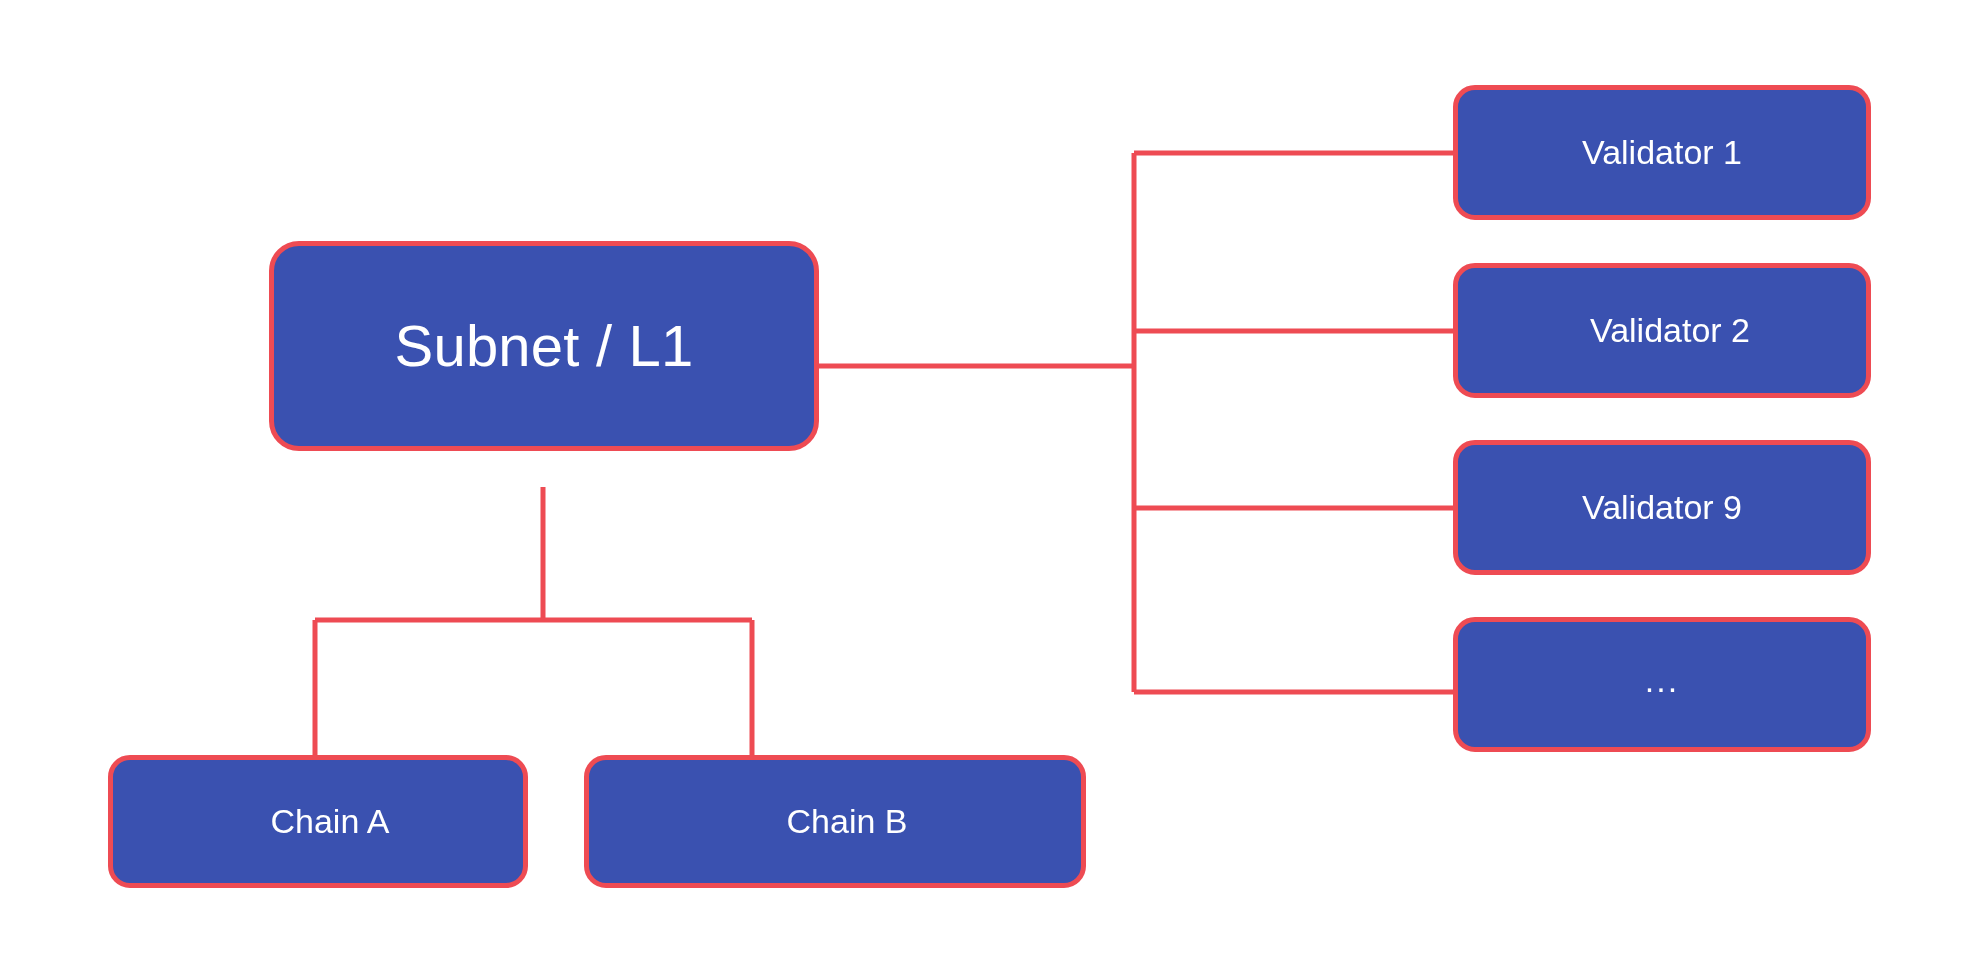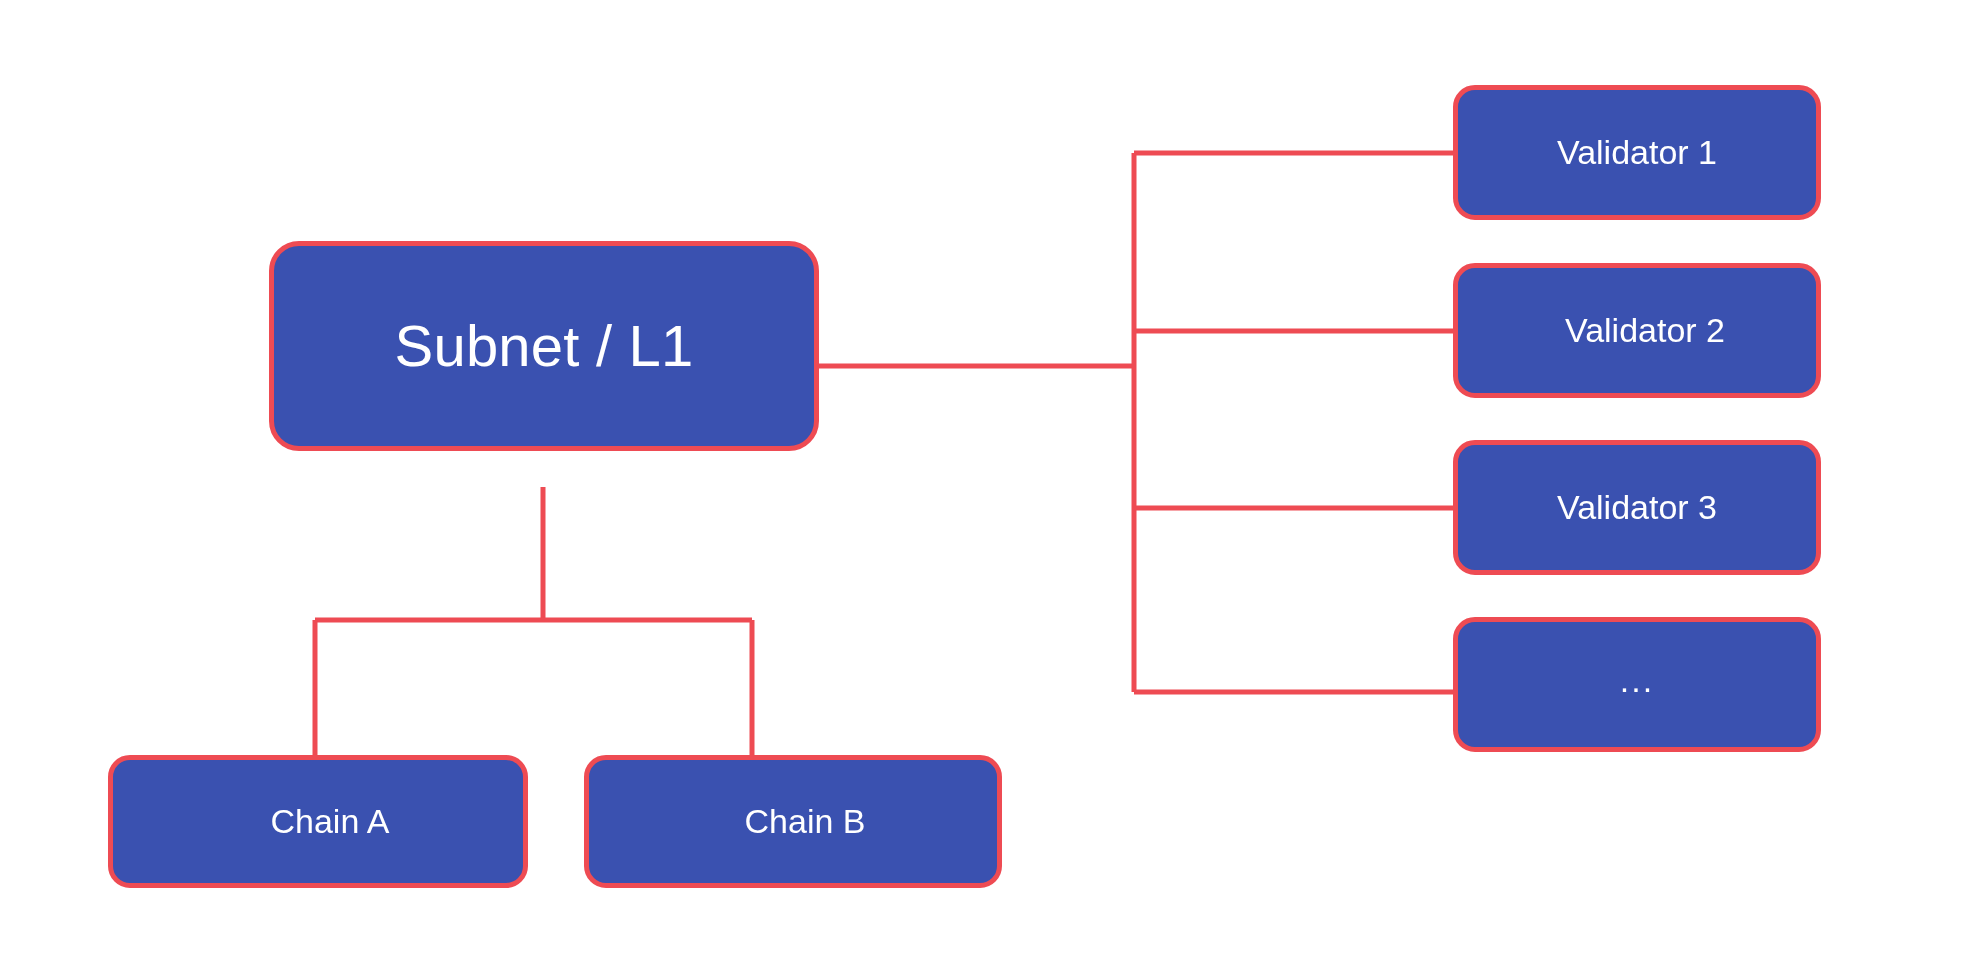--- a/index.html
+++ b/index.html
@@ -67,26 +67,26 @@
   .node--chain {
     top: 755px;
     height: 133px;
     border-radius: 22px;
     padding-left: 24px;
   }
   .node--chain .node-label {
     font-size: 34px;
   }
   .node--chain-a { left: 108px;  width: 420px; }
-  .node--chain-b { left: 584px;  width: 418px; text-align: center; }
+  .node--chain-b { left: 584px;  width: 502px; text-align: center; }
 
   
   .node--validator {
     left: 1453px;
-    width: 368px;
+    width: 418px;
     height: 135px;
     border-radius: 22px;
   }
   .node--validator .node-label {
     font-size: 34px;
   }
   .node--validator-1 { top: 85px;  }
   .node--validator-2 { top: 263px; padding-left: 16px; }
   .node--validator-3 { top: 440px; }
   .node--validator-4 { top: 617px; }
@@ -133,19 +133,19 @@
     <span class="node-label">Chain B</span>
   </div>
 
   <div class="node node--validator node--validator-1">
     <span class="node-label">Validator 1</span>
   </div>
   <div class="node node--validator node--validator-2">
     <span class="node-label">Validator 2</span>
   </div>
   <div class="node node--validator node--validator-3">
-    <span class="node-label">Validator 3</span>
+    <span class="node-label">Validator 9</span>
   </div>
   <div class="node node--validator node--validator-4">
     <span class="node-label">...</span>
   </div>
 
 </div>
 
 </body></html>

